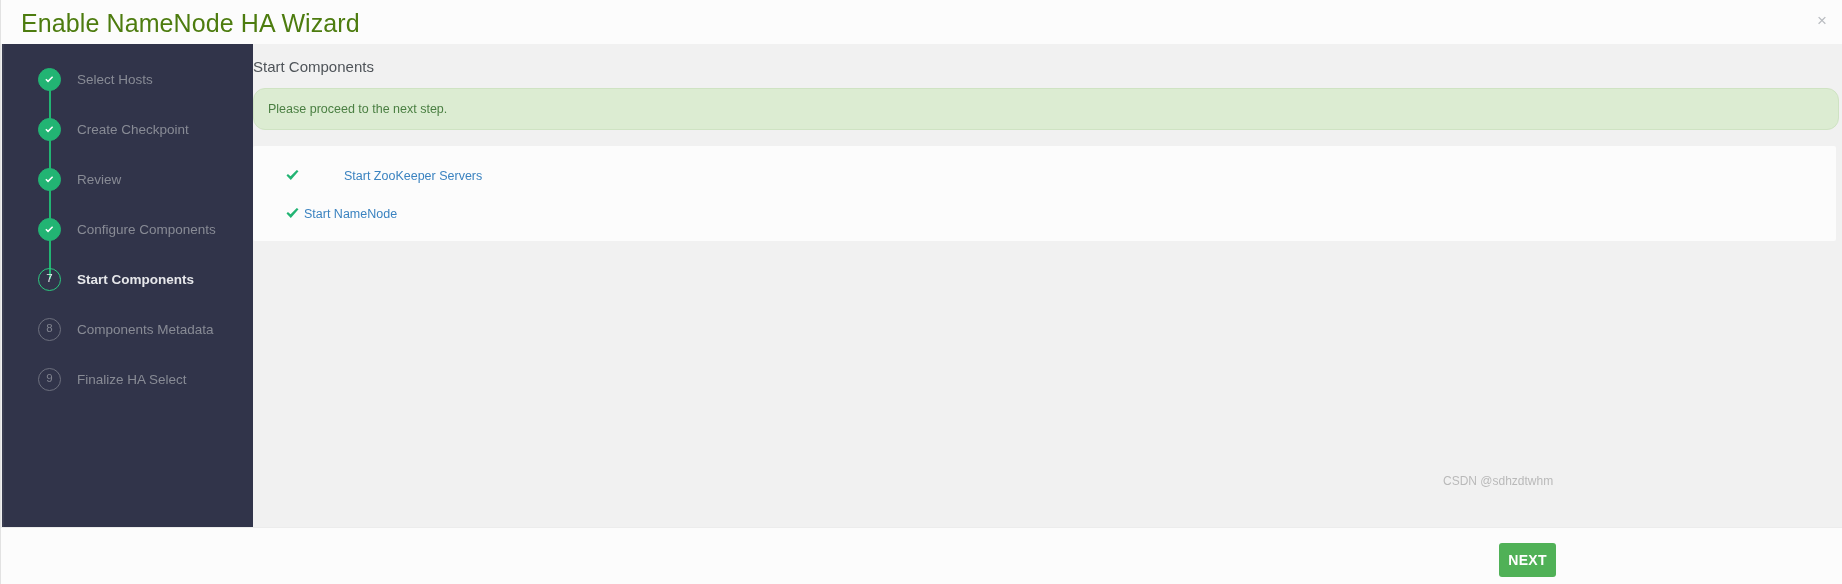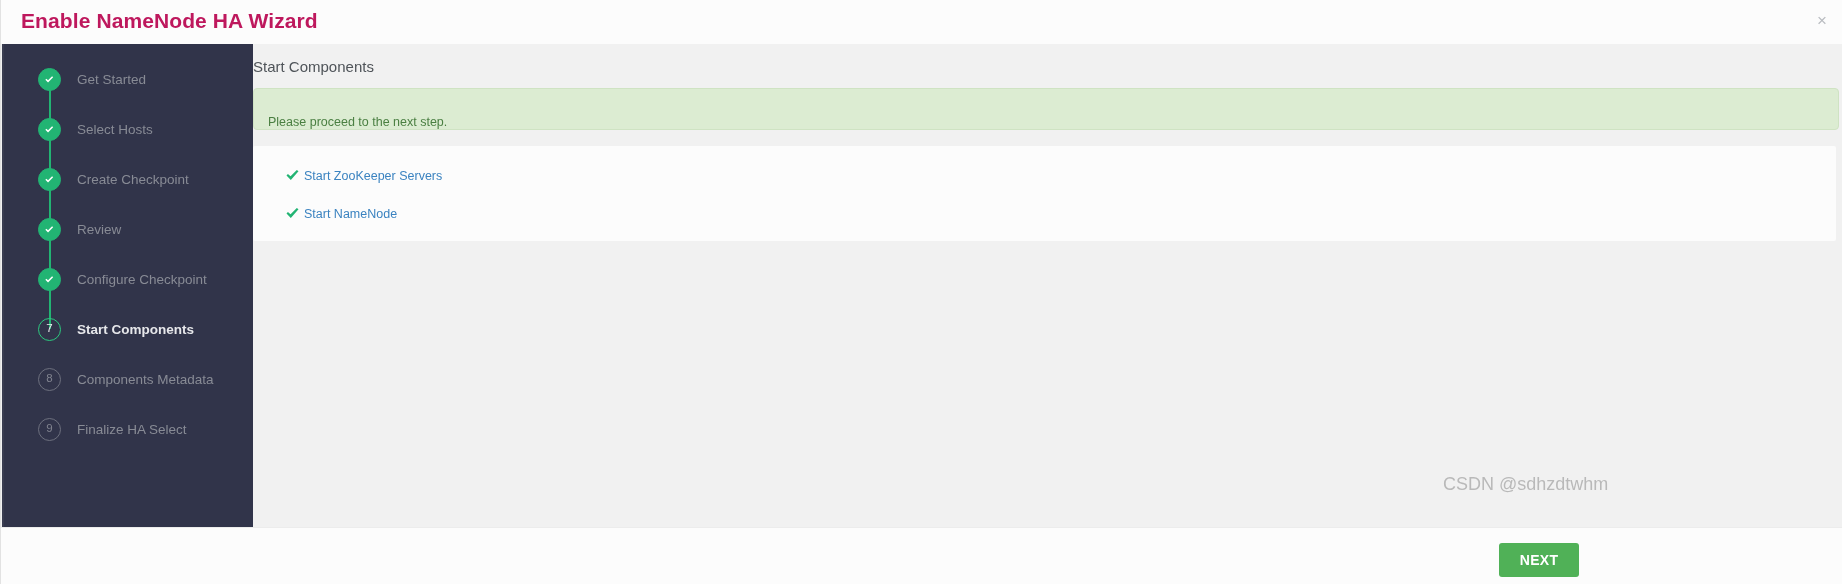--- a/index.html
+++ b/index.html
@@ -31,23 +31,23 @@
     top: 0;
     width: 1842px;
     height: 44px;
     background: #fcfcfc;
     box-sizing: border-box;
   }
   #wizard-title {
     position: absolute;
     left: 20px;
     top: 9px;
-    font-size: 21px;
-    font-weight: 700;
-    color: #be185d;
+    font-size: 25px;
+    font-weight: 400;
+    color: #4d7c0f;
     letter-spacing: 0.1px;
     white-space: nowrap;
   }
   #close-button {
     position: absolute;
     right: 8px;
     top: 8px;
     width: 26px;
     height: 26px;
     line-height: 26px;
@@ -167,23 +167,23 @@
   }
   #alert-box {
     position: absolute;
     left: 0px;
     top: 44px;
     width: 1586px;
     height: 42px;
     box-sizing: border-box;
     background: #dcecd2;
     border: 1px solid #cfe3c3;
-    border-radius: 4px;
+    border-radius: 12px;
     display: flex;
-    align-items: flex-end;
+    align-items: center;
   }
   #alert-text {
     margin-left: 14px;
     font-size: 12.5px;
     color: #4a7f42;
   }
   #task-card {
     position: absolute;
     left: 0px;
     top: 102px;
@@ -218,38 +218,38 @@
     top: 527px;
     width: 1842px;
     height: 57px;
     background: #fcfcfc;
     border-top: 1px solid #ececec;
   }
   #next-button {
     position: absolute;
     left: 1498px;
     top: 15px;
-    width: 80px;
+    width: 57px;
     height: 34px;
     background: #50b157;
     border: none;
     border-radius: 3px;
     color: #ffffff;
     font-family: "Liberation Sans", sans-serif;
     font-size: 14px;
     font-weight: bold;
     letter-spacing: 0.3px;
     cursor: pointer;
     padding: 0;
   }
   #watermark {
     position: absolute;
     left: 1442px;
     top: 474px;
-    font-size: 18px;
+    font-size: 12px;
     color: #b0b0b0;
     opacity: 0.85;
     white-space: nowrap;
     z-index: 20;
     pointer-events: none;
   }
 </style>
 </head>
 <body>
 
@@ -264,57 +264,48 @@
 
     <div id="wizard-sidebar">
       <ul id="step-list" style="padding-top: 10px;">
           <li class="step-item done">
             <div class="step-connector" style="top: 25px; height: 50px;"></div>
             <span class="step-marker">
               <svg width="13" height="13" viewBox="0 0 16 16" aria-hidden="true">
                 <path d="M6.2 11.6 2.9 8.3l1.3-1.3 2 2 5-5 1.3 1.3z" fill="#ffffff"></path>
               </svg>
             </span>
-            <span class="step-label">Get Started</span>
+            <span class="step-label">Select Hosts</span>
           </li>
           <li class="step-item done">
             <div class="step-connector" style="top: 25px; height: 50px;"></div>
             <span class="step-marker">
               <svg width="13" height="13" viewBox="0 0 16 16" aria-hidden="true">
                 <path d="M6.2 11.6 2.9 8.3l1.3-1.3 2 2 5-5 1.3 1.3z" fill="#ffffff"></path>
               </svg>
             </span>
-            <span class="step-label">Select Hosts</span>
+            <span class="step-label">Create Checkpoint</span>
           </li>
           <li class="step-item done">
             <div class="step-connector" style="top: 25px; height: 50px;"></div>
             <span class="step-marker">
               <svg width="13" height="13" viewBox="0 0 16 16" aria-hidden="true">
                 <path d="M6.2 11.6 2.9 8.3l1.3-1.3 2 2 5-5 1.3 1.3z" fill="#ffffff"></path>
               </svg>
             </span>
-            <span class="step-label">Create Checkpoint</span>
+            <span class="step-label">Review</span>
           </li>
           <li class="step-item done">
             <div class="step-connector" style="top: 25px; height: 50px;"></div>
             <span class="step-marker">
               <svg width="13" height="13" viewBox="0 0 16 16" aria-hidden="true">
                 <path d="M6.2 11.6 2.9 8.3l1.3-1.3 2 2 5-5 1.3 1.3z" fill="#ffffff"></path>
               </svg>
             </span>
-            <span class="step-label">Review</span>
-          </li>
-          <li class="step-item done">
-            <div class="step-connector" style="top: 25px; height: 50px;"></div>
-            <span class="step-marker">
-              <svg width="13" height="13" viewBox="0 0 16 16" aria-hidden="true">
-                <path d="M6.2 11.6 2.9 8.3l1.3-1.3 2 2 5-5 1.3 1.3z" fill="#ffffff"></path>
-              </svg>
-            </span>
-            <span class="step-label">Configure Checkpoint</span>
+            <span class="step-label">Configure Components</span>
           </li>
           <li class="step-item current">
             <span class="step-marker">
               <span class="step-number">7</span>
             </span>
             <span class="step-label">Start Components</span>
           </li>
           <li class="step-item todo">
             <span class="step-marker">
               <span class="step-number">8</span>
@@ -331,21 +322,21 @@
     </div>
 
     <div id="wizard-main">
       <div id="content-heading">Start Components</div>
 
       <div id="alert-box">
         <span id="alert-text">Please proceed to the next step.</span>
       </div>
 
       <div id="task-card">
-          <div class="task-row" style="top: 22px;">
+          <div class="task-row" style="top: 22px; gap: 40px;">
             <span class="task-check"><svg width="15" height="15" viewBox="0 0 16 16" aria-hidden="true">
                 <path d="M1.6 8.1 3.1 6.4l2.8 2.4L12.6 2l1.8 1.5-8.2 9.4z" fill="#22b473"></path>
               </svg></span>
             <span class="task-link">Start ZooKeeper Servers</span>
           </div>
           <div class="task-row" style="top: 60px; text-align: right;">
             <span class="task-check"><svg width="15" height="15" viewBox="0 0 16 16" aria-hidden="true">
                 <path d="M1.6 8.1 3.1 6.4l2.8 2.4L12.6 2l1.8 1.5-8.2 9.4z" fill="#22b473"></path>
               </svg></span>
             <span class="task-link">Start NameNode</span>

